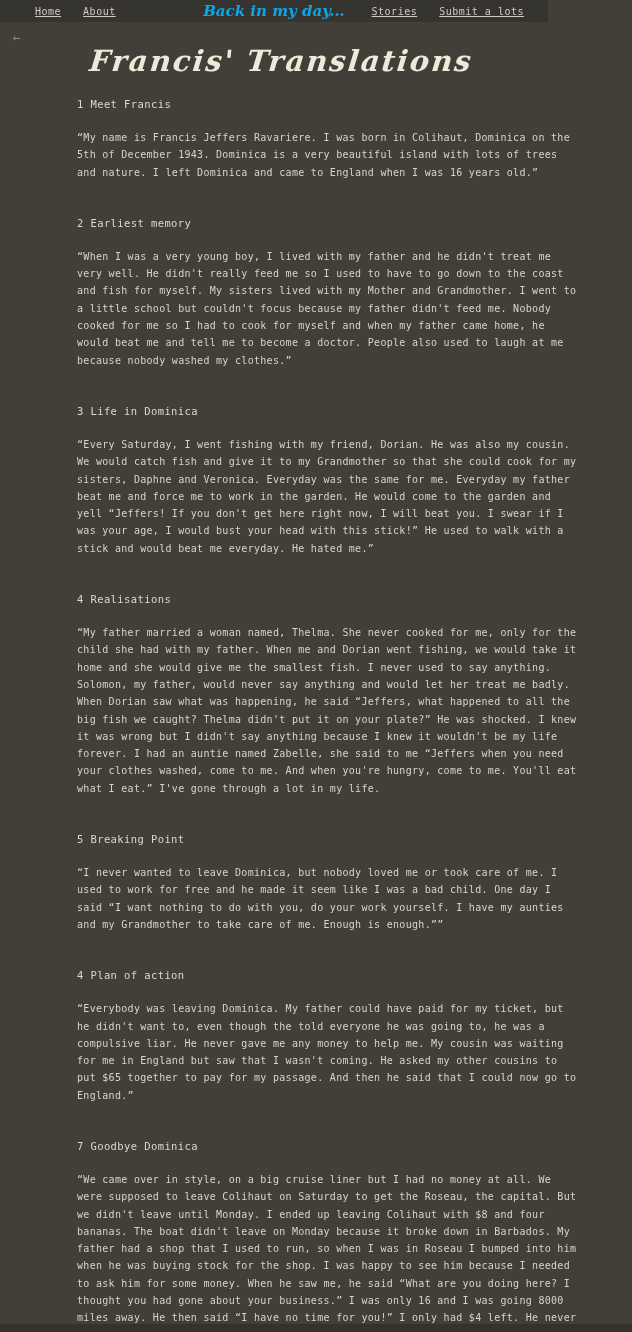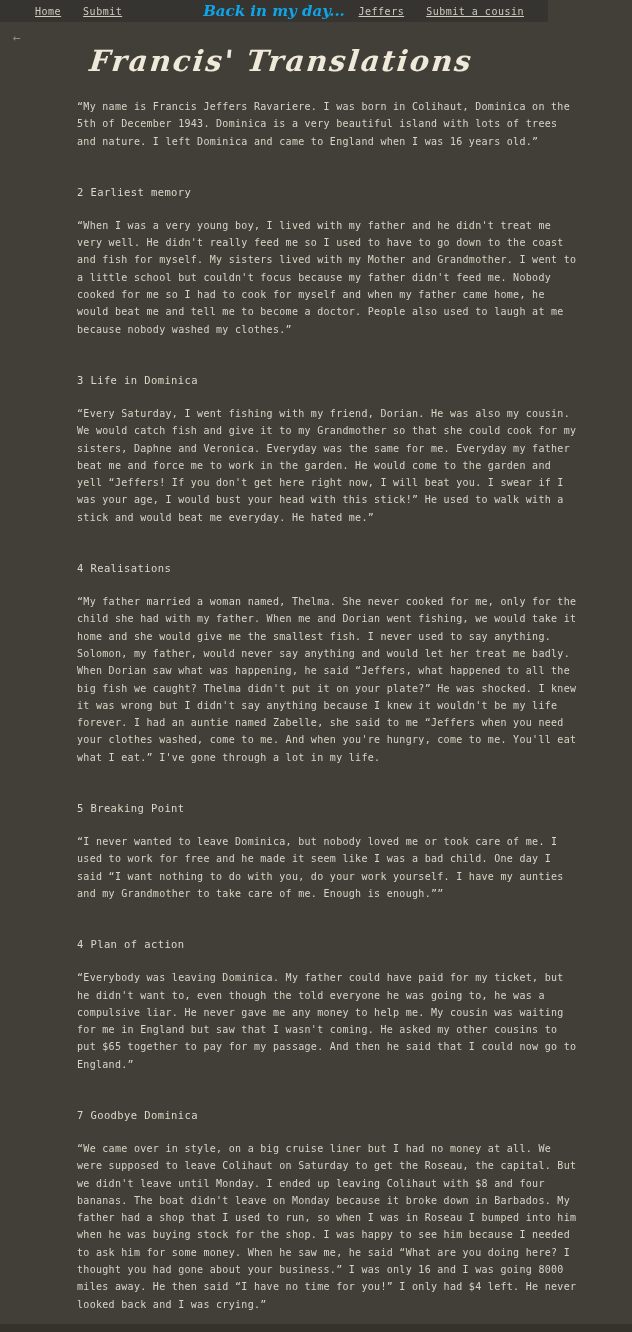--- a/index.html
+++ b/index.html
@@ -99,35 +99,36 @@
     height: 8px;
     background: #35322C;
   }
 </style>
 </head>
 <body>
 
 <header class="navbar">
   <nav class="nav-group">
     <a class="nav-link">Home</a>
-    <a class="nav-link">Submit</a>
+    <a class="nav-link">About</a>
   </nav>
   <div class="site-title">Back in my day...</div>
   <nav class="nav-group">
-    <a class="nav-link">Jeffers</a>
-    <a class="nav-link">Submit a cousin</a>
+    <a class="nav-link">Stories</a>
+    <a class="nav-link">Submit a lots</a>
   </nav>
 </header>
 
 <div class="back-button">←</div>
 
 <main class="content">
   <h1 class="page-title">Francis' Translations</h1>
 
   <section class="section">
+    <h2>1 Meet Francis</h2>
     <p>“My name is Francis Jeffers Ravariere. I was born in Colihaut, Dominica on the 5th of December 1943. Dominica is a very beautiful island with lots of trees and nature. I left Dominica and came to England when I was 16 years old.”</p>
   </section>
 
   <section class="section">
     <h2>2 Earliest memory</h2>
     <p>“When I was a very young boy, I lived with my father and he didn't treat me very well. He didn't really feed me so I used to have to go down to the coast and fish for myself. My sisters lived with my Mother and Grandmother. I went to a little school but couldn't focus because my father didn't feed me. Nobody cooked for me so I had to cook for myself and when my father came home, he would beat me and tell me to become a doctor. People also used to laugh at me because nobody washed my clothes.”</p>
   </section>
 
   <section class="section">
     <h2>3 Life in Dominica</h2>

